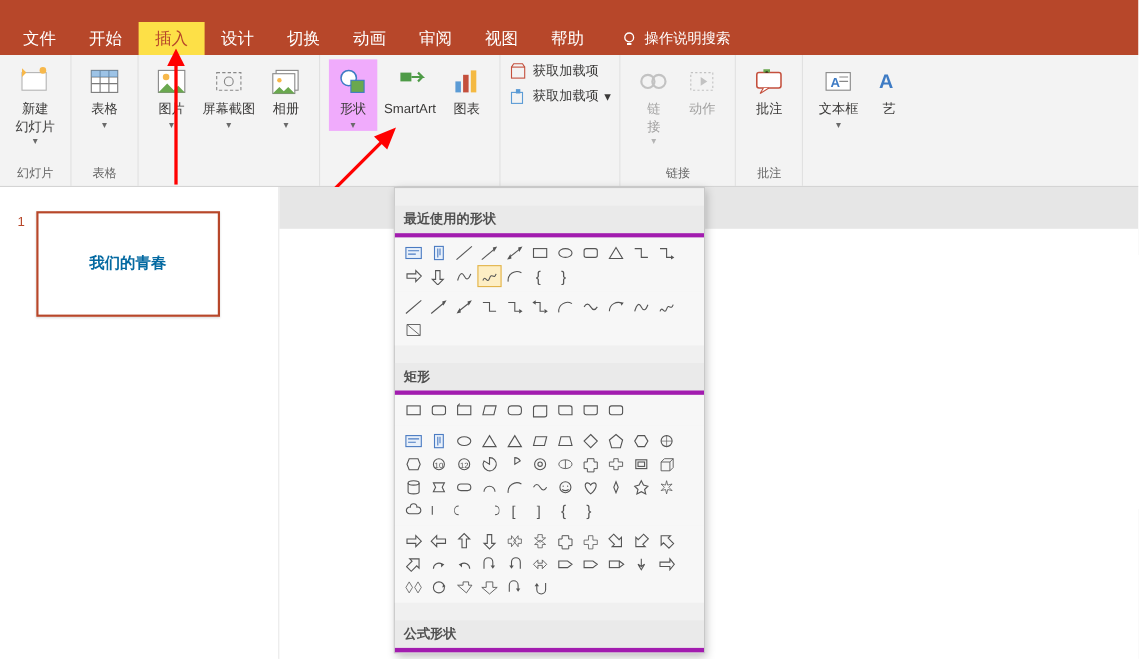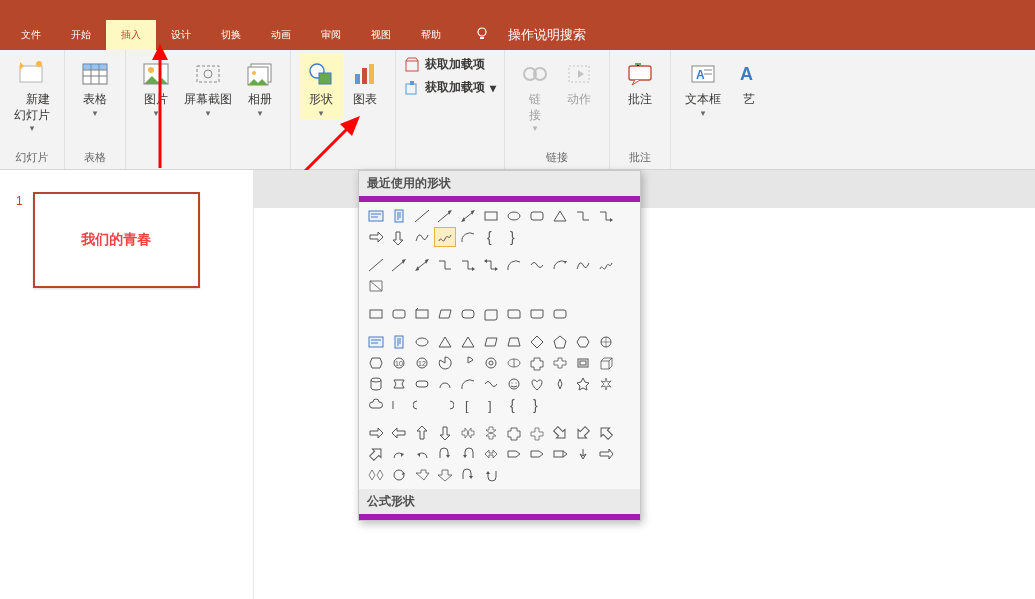--- a/index.html
+++ b/index.html
@@ -3,58 +3,58 @@
   <meta charset="utf-8">
   <style>
     * { margin: 0; padding: 0; box-sizing: border-box; }
     body { font-family: "Microsoft YaHei", Arial, sans-serif; font-size: 12px; background: #fff; overflow: hidden; width: 1035px; height: 599px; position: relative; }
     
     
     .title-strip { height: 20px; background: #B7472A; }
     
     
     .ribbon-tabs { background: #B7472A; height: 30px; display: flex; align-items: center; padding: 0 6px; }
-    .ribbon-tab { color: #fff; padding: 0 15px; height: 30px; display: flex; align-items: center; cursor: pointer; font-size: 10px; }
-    .ribbon-tab.active { background: #fef9c3; color: #B7472A; }
-    .ribbon-search { display: flex; align-items: flex-start; color: #fff; margin-left: 18px; gap: 18px; font-size: 13px; }
+    .ribbon-tab { color: #fff; padding: 0 15px; height: 30px; display: flex; align-items: center; cursor: pointer; font-size: 15px; }
+    .ribbon-tab.active { background: #fde047; color: #B7472A; }
+    .ribbon-search { display: flex; align-items: flex-end; color: #fff; margin-left: 18px; gap: 6px; font-size: 13px; }
     .bulb-icon { width: 16px; height: 16px; }
     
     
     .ribbon-content { background: #F3F3F3; height: 120px; border-bottom: 1px solid #D4D4D4; display: flex; }
     .ribbon-group { display: flex; flex-direction: column; border-right: 1px solid #E1E1E1; }
     .ribbon-group-body { display: flex; align-items: flex-start; flex: 1; padding: 4px 8px; }
     .ribbon-group-label { text-align: center; font-size: 11px; color: #666; padding: 2px 0 4px; }
     
     .big-btn { display: flex; flex-direction: column; align-items: center; justify-content: flex-start; padding: 4px 6px 0; min-width: 44px; cursor: pointer; text-align: center; line-height: 1.3; }
     .big-btn .ic { width: 32px; height: 32px; margin-bottom: 2px; display: flex; align-items: center; justify-content: center; }
     .big-btn .lbl { font-size: 12px; color: #3b3a39; }
     .big-btn .drop { font-size: 9px; color: #6a6a6a; }
-    .big-btn.active { background: #fef9c3; }
+    .big-btn.active { background: #f0abfc; }
     .big-btn.disabled { opacity: 0.45; cursor: default; }
     
     .addins-col { display: flex; flex-direction: column; gap: 6px; padding: 6px 8px; }
-    .addin-item { display: flex; align-items: center; gap: 5px; font-size: 12px; color: #3b3a39; cursor: pointer; font-weight: bold; }
+    .addin-item { display: flex; align-items: center; gap: 5px; font-size: 12px; color: #3b3a39; cursor: pointer; }
     .addin-item .ai-icon { width: 16px; height: 16px; }
     
     
     .arrow { position: absolute; pointer-events:none; }
     
     
     .workspace { position: absolute; top: 170px; left: 0; right: 0; bottom: 0; display: flex; }
     .slide-panel { width: 254px; background: #fff; border-right: 1px solid #E6E6E6; padding-top: 22px; }
     .slide-row { display: flex; gap: 10px; padding: 0 16px; }
     .slide-num { color: #B7472A; font-size: 12px; margin-top: 2px; }
-    .thumb { width: 167px; height: 96px; border: 2px solid #B7472A; display: flex; align-items: center; justify-content: center; font-weight: bold; font-size: 14px; color: #ef4444; box-shadow: 0 1px 2px rgba(0,0,0,0.15); }
+    .thumb { width: 167px; height: 96px; border: 2px solid #B7472A; display: flex; align-items: center; justify-content: center; font-weight: bold; font-size: 14px; color: #0369a1; box-shadow: 0 1px 2px rgba(0,0,0,0.15); }
     
     .canvas-area { flex: 1; background: #E6E6E6; position: relative; }
     .canvas-white { position: absolute; left: 0; top: 38px; width: 100%; height: 560px; background: #fff; }
     
     
     .shape-gallery { position: absolute; left: 358px; top: 170px; width: 283px; background: #F0F0F0; border: 1px solid #C8C8C8; box-shadow: 2px 3px 8px rgba(0,0,0,0.25); z-index: 50; }
-    .sg-section-hdr { background: #EAEAEA; color: #505050; font-size: 12px; font-weight: bold; padding: 4px 8px; border-bottom: 6px solid #a21caf; }
+    .sg-section-hdr { background: #EAEAEA; color: #505050; font-size: 12px; font-weight: bold; padding: 4px 8px; border-bottom: 4px solid #a21caf; margin-top: 16px; }
     .sg-grid { display: flex; flex-wrap: wrap; gap: 1px; padding: 4px 6px; background: #F7F7F7; }
     .sg-ic { width: 22px; height: 20px; display: flex; align-items: center; justify-content: center; cursor: pointer; color: #555; }
     .sg-ic.sel { background: #FDEEC4; border: 1px solid #E2B34B; }
     
     
     .watermark { position: absolute; right: 14px; bottom: 14px; opacity: 0.45; color: #fff; text-align: right; font-family: Arial, sans-serif; }
     .watermark .wm1 { font-size: 26px; font-weight: bold; letter-spacing: 1px; }
     .watermark .wm2 { font-size: 13px; }
     
     svg { display: block; }
@@ -88,21 +88,21 @@
   <div class="ribbon-group">
     <div class="ribbon-group-body">
       <div class="big-btn">
         <div class="ic">
             <svg width="30" height="28" viewBox="0 0 30 28">
               <rect x="3" y="6" width="22" height="16" fill="#fff" stroke="#B4B4B4"></rect>
               <path d="M3 2l4 4-4 4" fill="#F7B84B"></path>
               <circle cx="22" cy="4" r="3" fill="#F7B84B"></circle>
             </svg>
           </div>
-        <div class="lbl" style="white-space:pre-line;text-align:right;">新建
+        <div class="lbl" style="white-space:pre-line;">新建
 幻灯片</div>
         <div class="drop">▾</div>
       </div>
     </div>
     <div class="ribbon-group-label">幻灯片</div>
   </div>
 
   <div class="ribbon-group">
     <div class="ribbon-group-body">
       <div class="big-btn">
@@ -165,20 +165,29 @@
     <div class="ribbon-group-body">
       <div class="big-btn active">
         <div class="ic">
             <svg width="30" height="28">
               <circle cx="11" cy="11" r="7" fill="#fff" stroke="#3E7BC4" stroke-width="1.4"></circle>
               <rect x="13" y="13" width="12" height="11" fill="#6AA84F" stroke="#3E7BC4"></rect>
             </svg>
           </div>
         <div class="lbl">形状</div>
         <div class="drop">▾</div>
+      </div>
+      <div class="big-btn">
+        <div class="ic">
+            <svg width="30" height="28">
+              <rect x="6" y="6" width="10" height="8" fill="#4E9B47"></rect>
+              <path d="M16 10l10 0-4-4m4 4-4 4" stroke="#4E9B47" fill="none" stroke-width="2"></path>
+            </svg>
+          </div>
+        <div class="lbl">SmartArt</div>
       </div>
       <div class="big-btn">
         <div class="ic">
             <svg width="30" height="28">
               <rect x="5" y="14" width="5" height="10" fill="#5B9BD5"></rect>
               <rect x="12" y="8" width="5" height="16" fill="#C44F3C"></rect>
               <rect x="19" y="4" width="5" height="20" fill="#F4B942"></rect>
             </svg>
           </div>
         <div class="lbl">图表</div>
@@ -468,20 +477,21 @@
         <svg width="18" height="16" viewBox="0 0 18 16">
           <path d="M3 12c2-6 4 4 6-2s4 2 6-4" fill="none" stroke="#555"></path>
         </svg>
       </div>
       <div class="sg-ic">
         <svg width="18" height="16" viewBox="0 0 18 16">
           <path d="M3 3h12v10H3z M3 3l12 10" fill="none" stroke="#555" stroke-width="0.8"></path>
         </svg>
       </div>
     </div>
+  <div class="sg-section-hdr">矩形</div>
   <div class="sg-grid" id="sg-rects">
       <div class="sg-ic">
         <svg width="18" height="16" viewBox="0 0 18 16">
           <rect x="3" y="4" width="12" height="8" fill="none" stroke="#555"></rect>
         </svg>
       </div>
       <div class="sg-ic">
         <svg width="18" height="16" viewBox="0 0 18 16">
           <rect x="3" y="4" width="12" height="8" rx="2" fill="none" stroke="#555"></rect>
         </svg>

